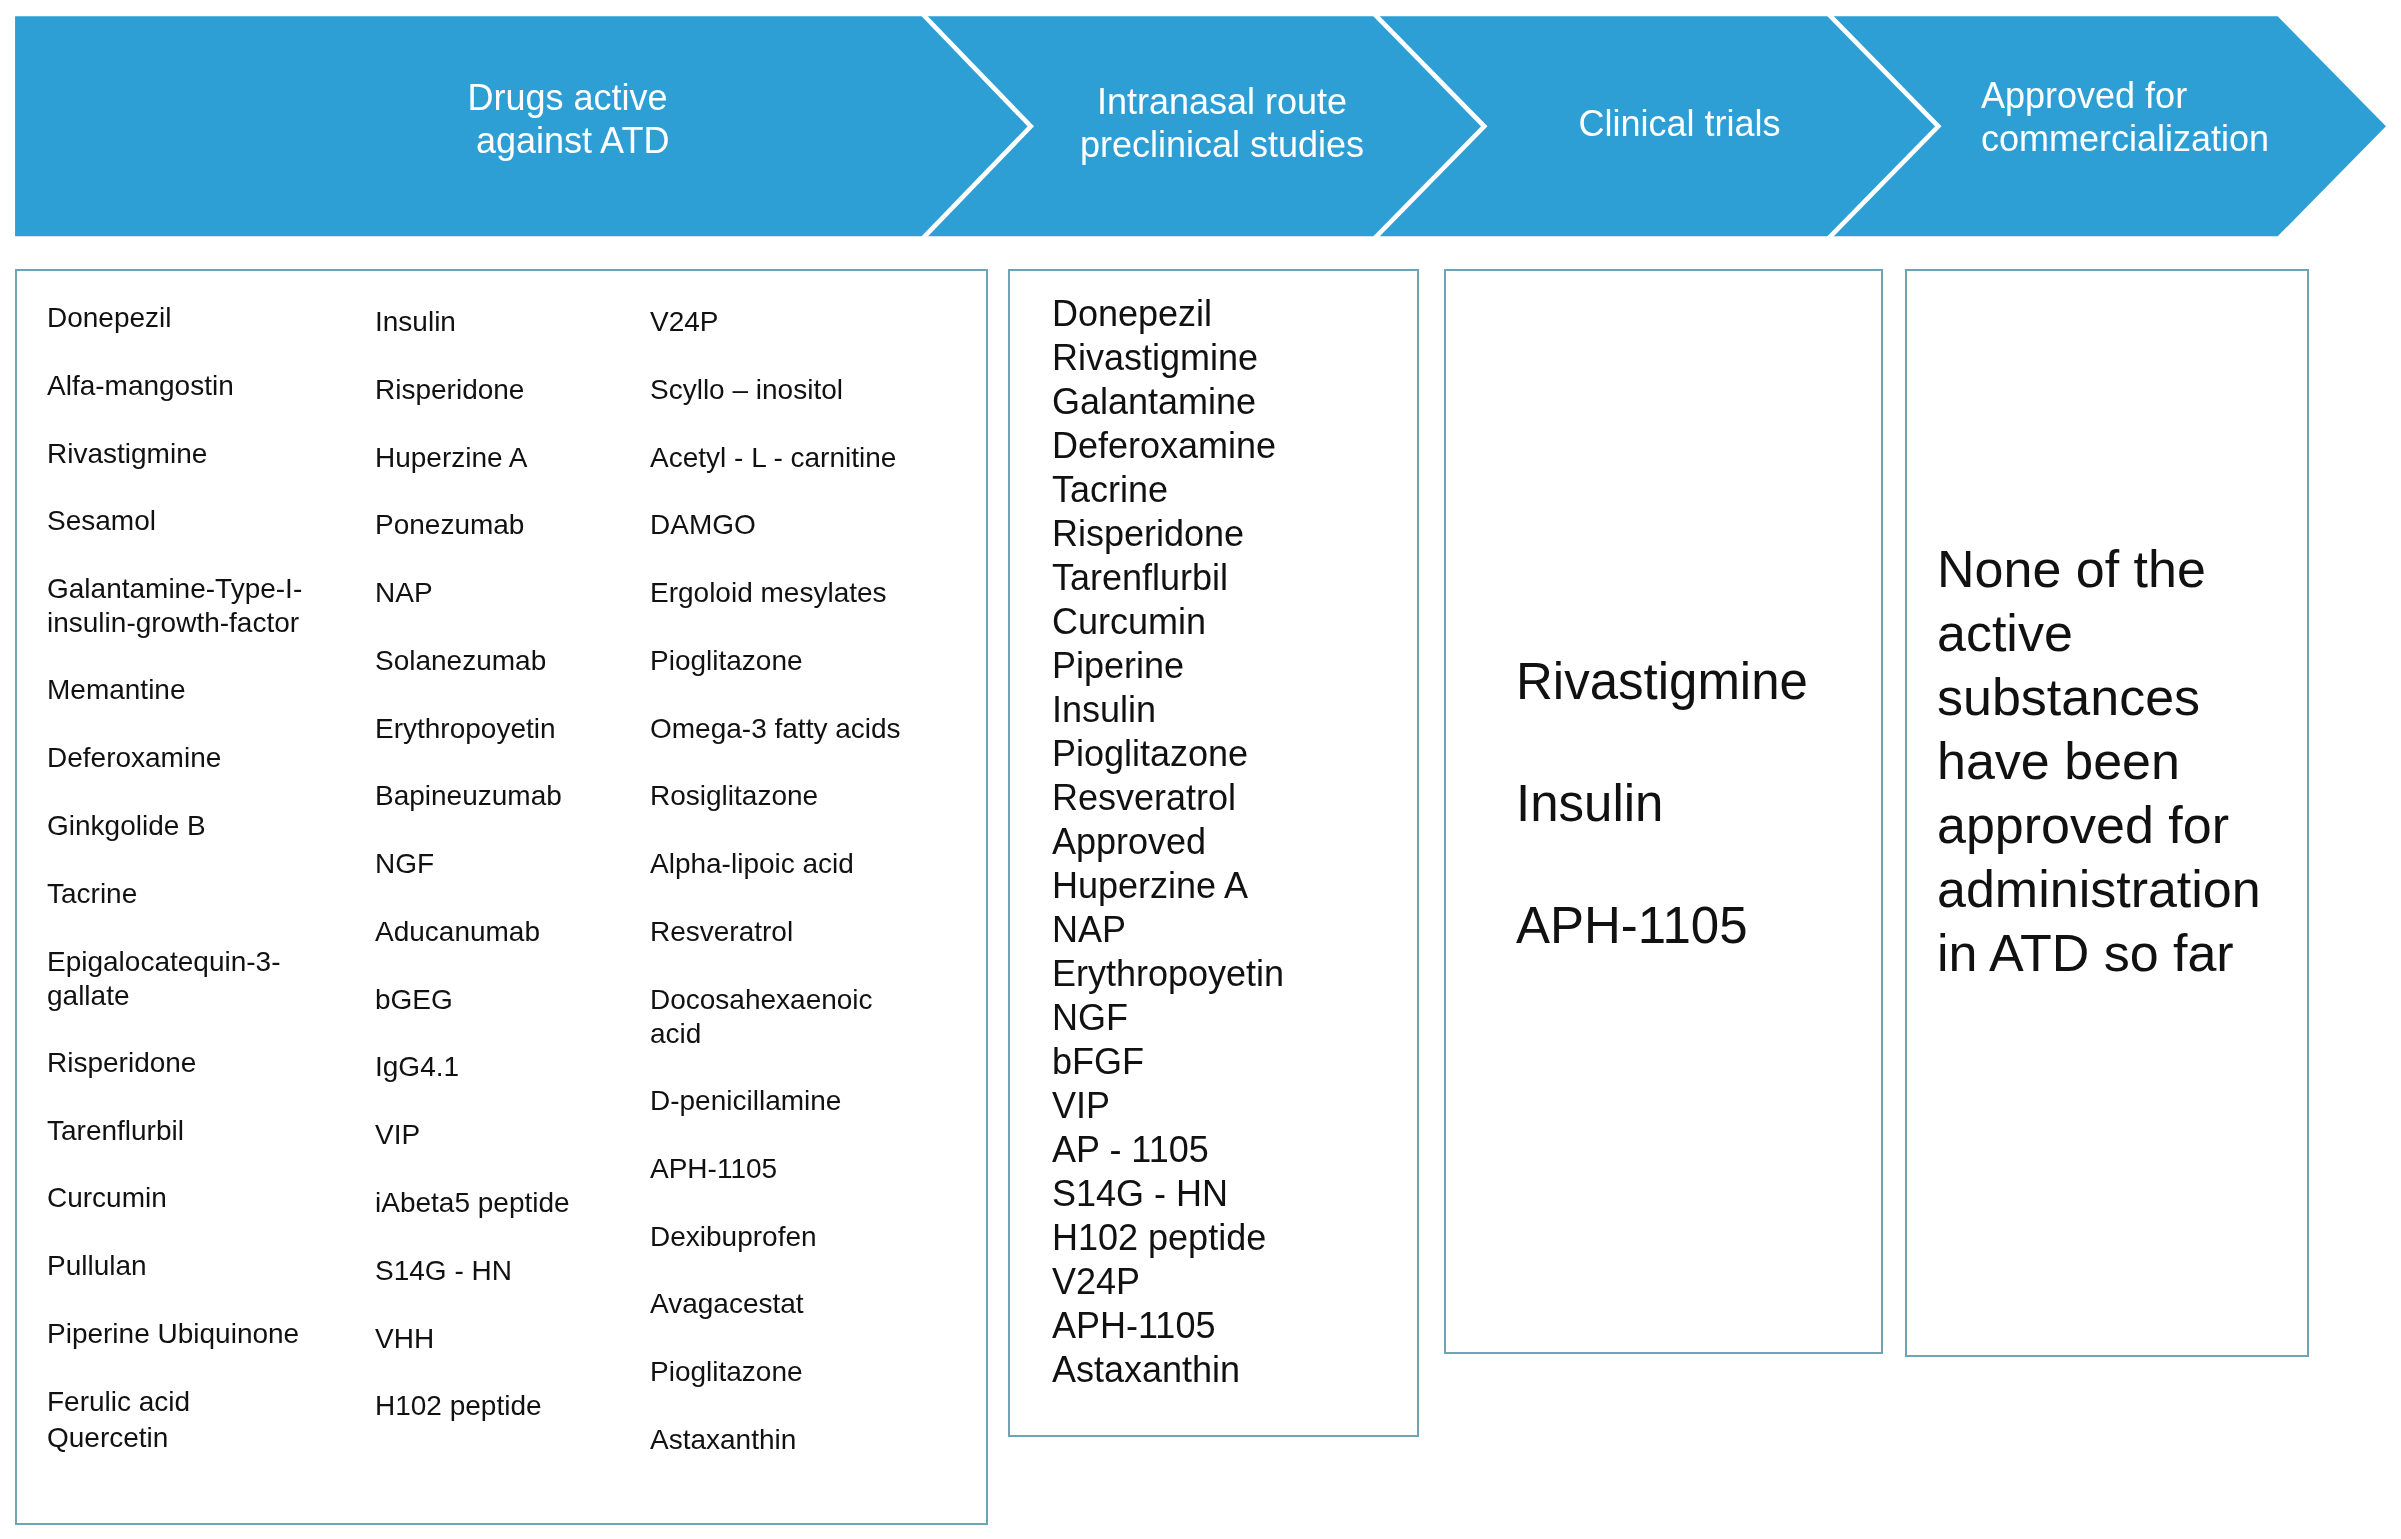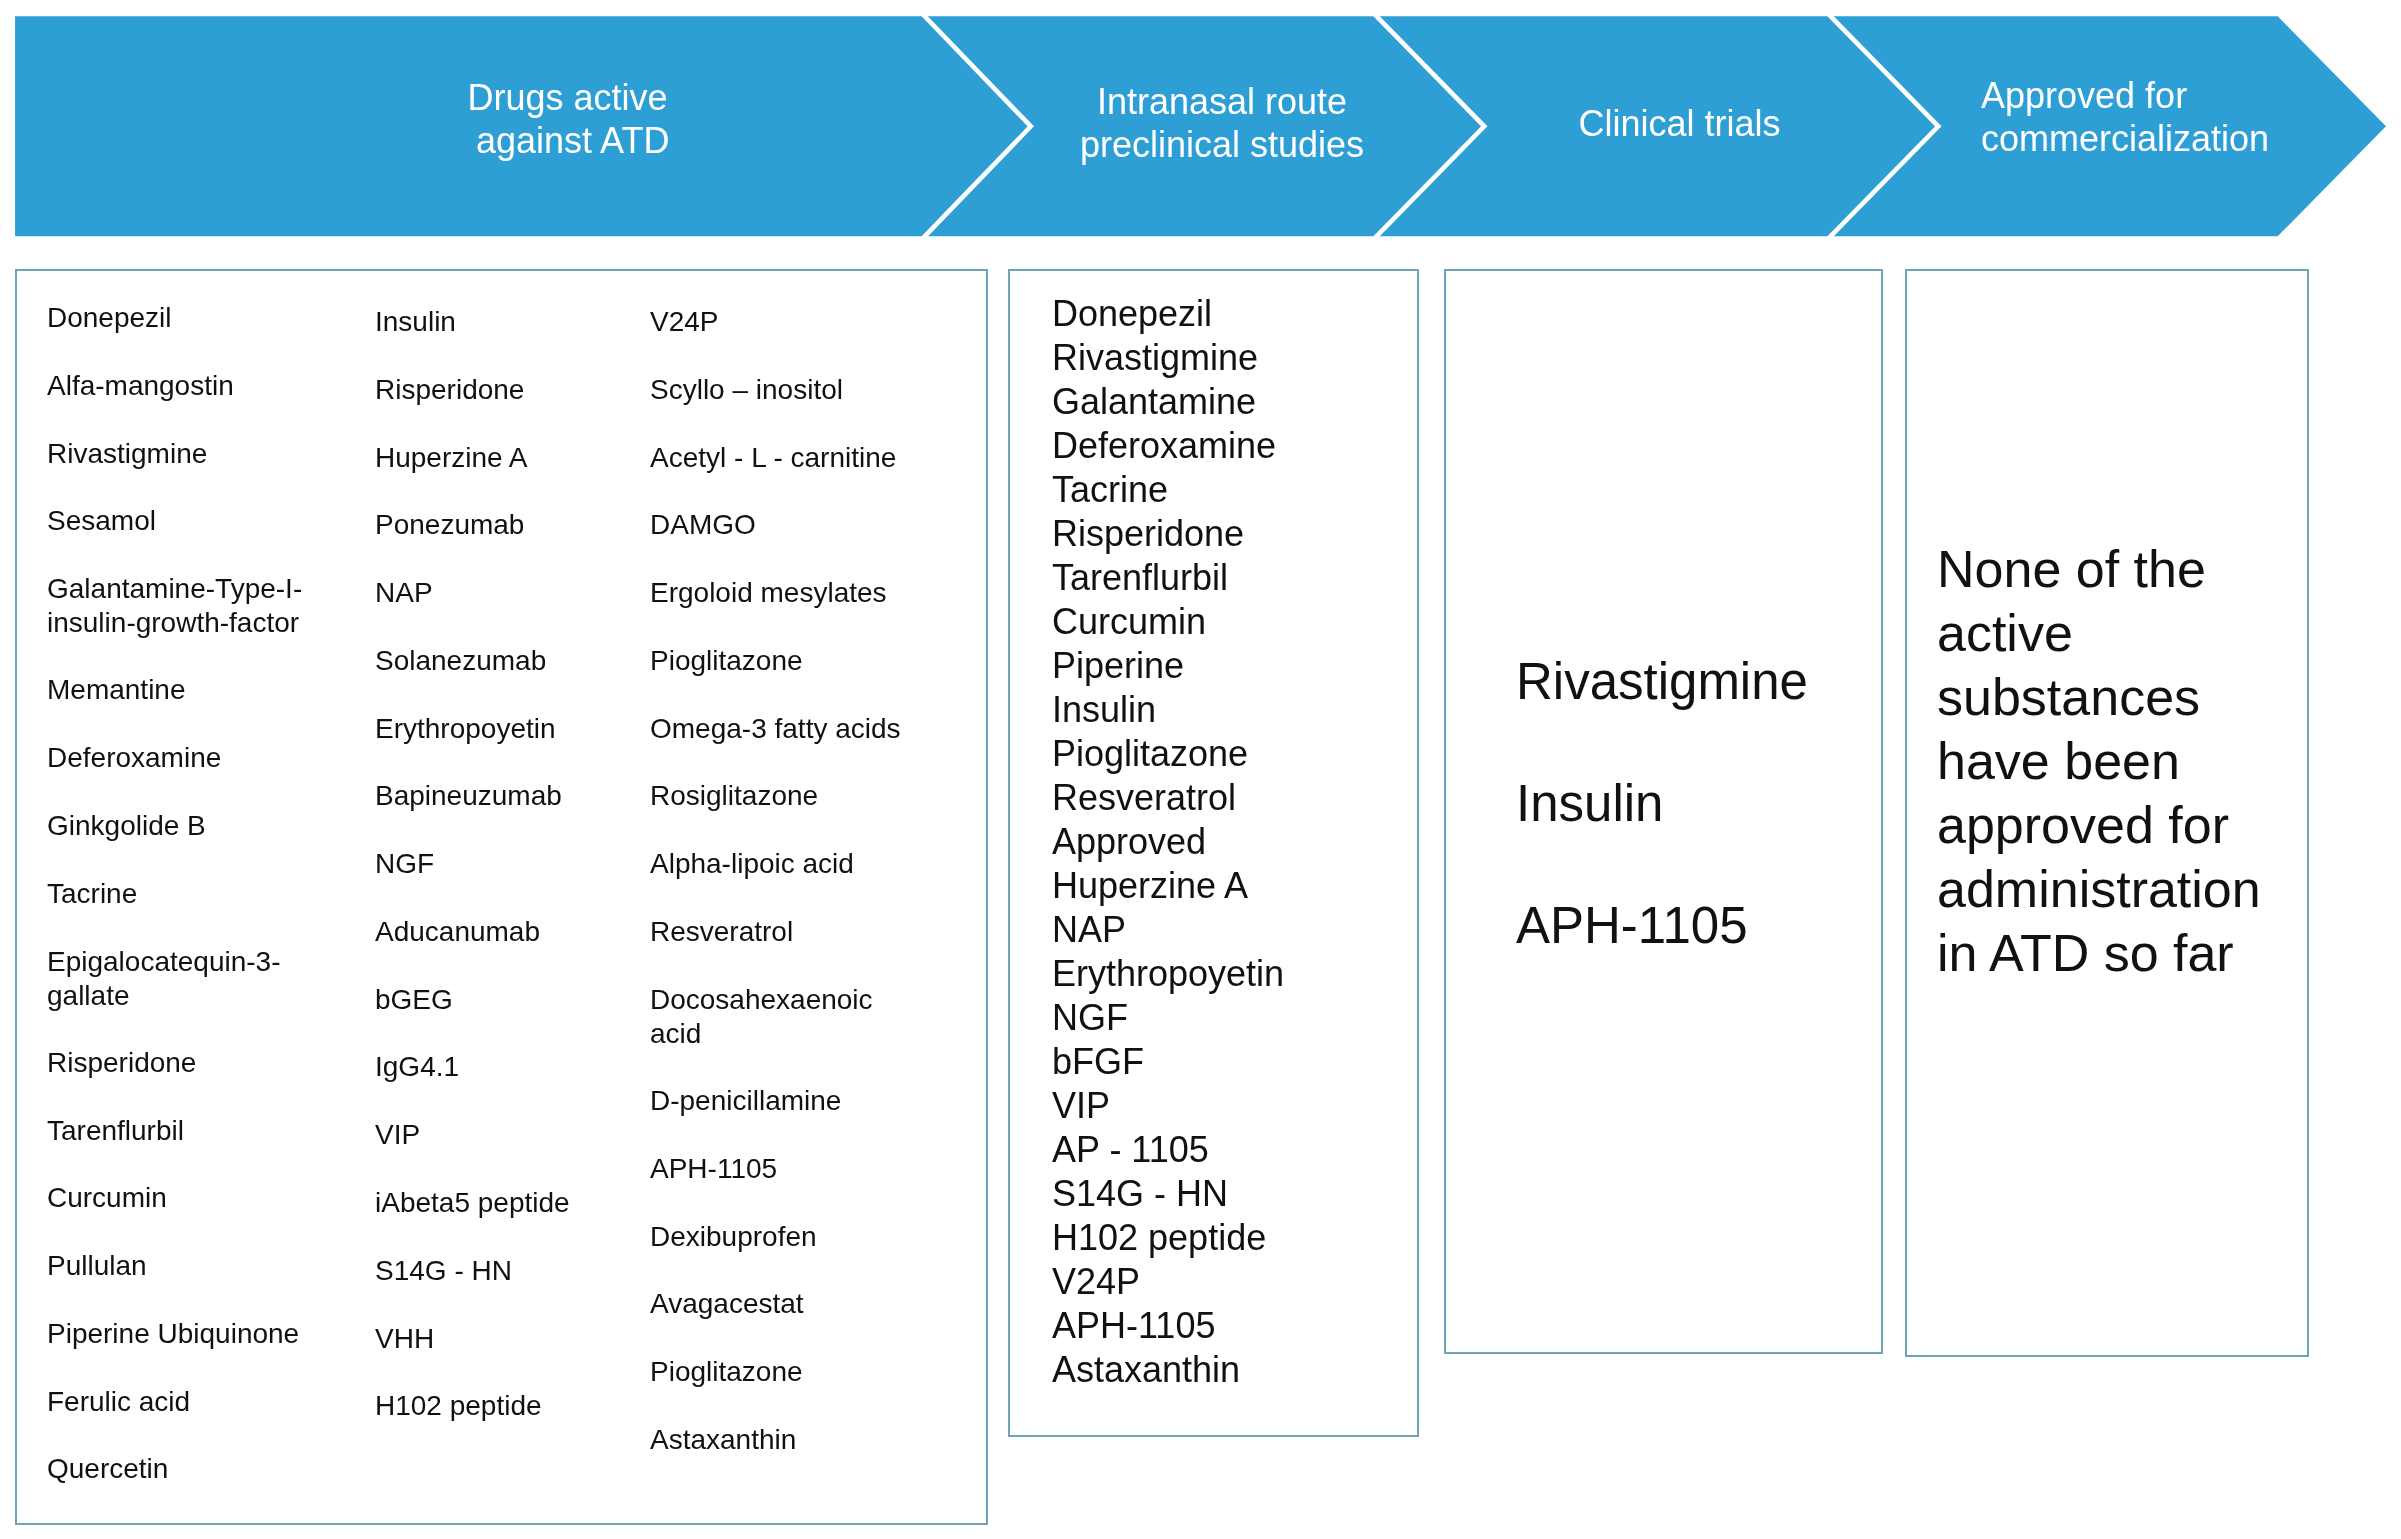--- a/index.html
+++ b/index.html
@@ -89,21 +89,21 @@
       </div>
       <div class="item" style="top: 948px;">
         <div>Pullulan</div>
       </div>
       <div class="item" style="top: 1016px;">
         <div>Piperine Ubiquinone</div>
       </div>
       <div class="item" style="top: 1084px;">
         <div>Ferulic acid</div>
       </div>
-      <div class="item" style="top: 1151px;">
+      <div class="item" style="top: 1120px;">
         <div>Quercetin</div>
       </div>
     </div>
   <div class="col" id="col2" style="left:358px; top:34px;">
       <div class="item" style="top: 0px;">
         <div>Insulin</div>
       </div>
       <div class="item" style="top: 68px;">
         <div>Risperidone</div>
       </div>

